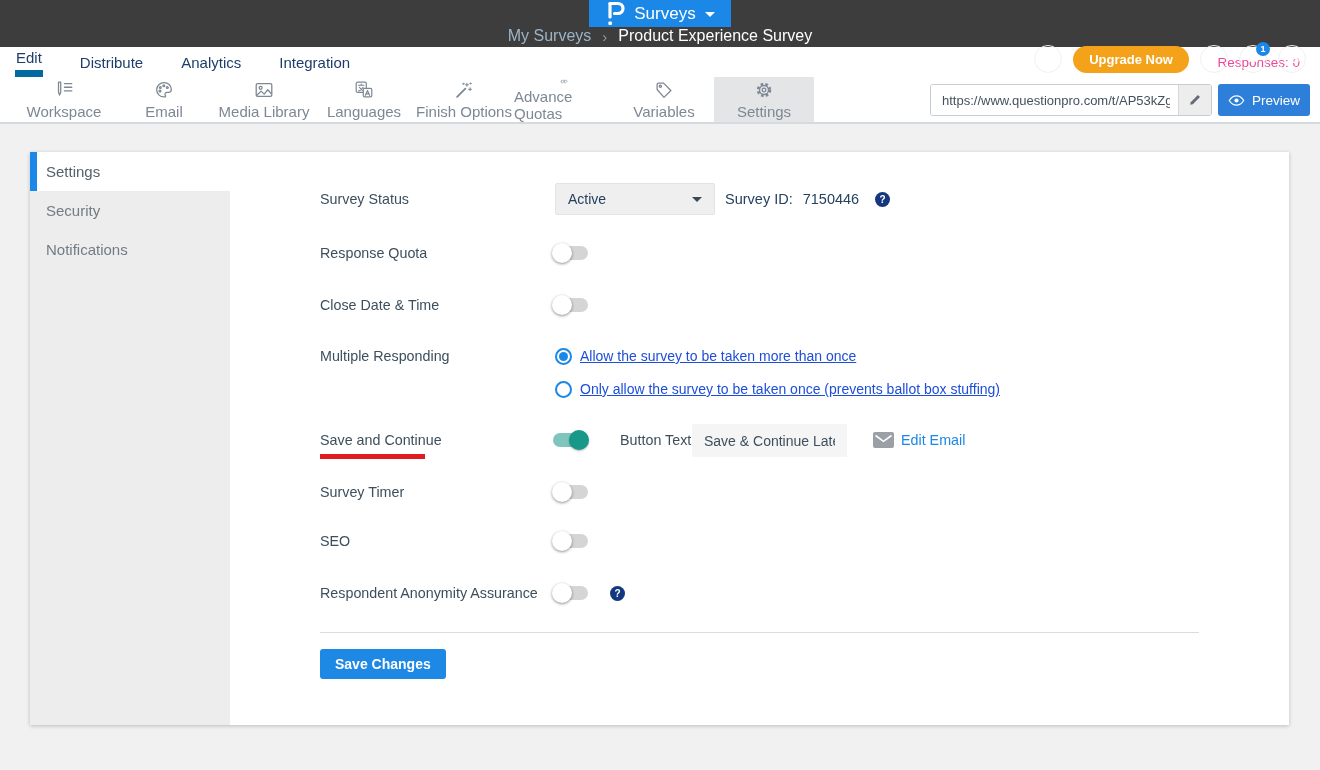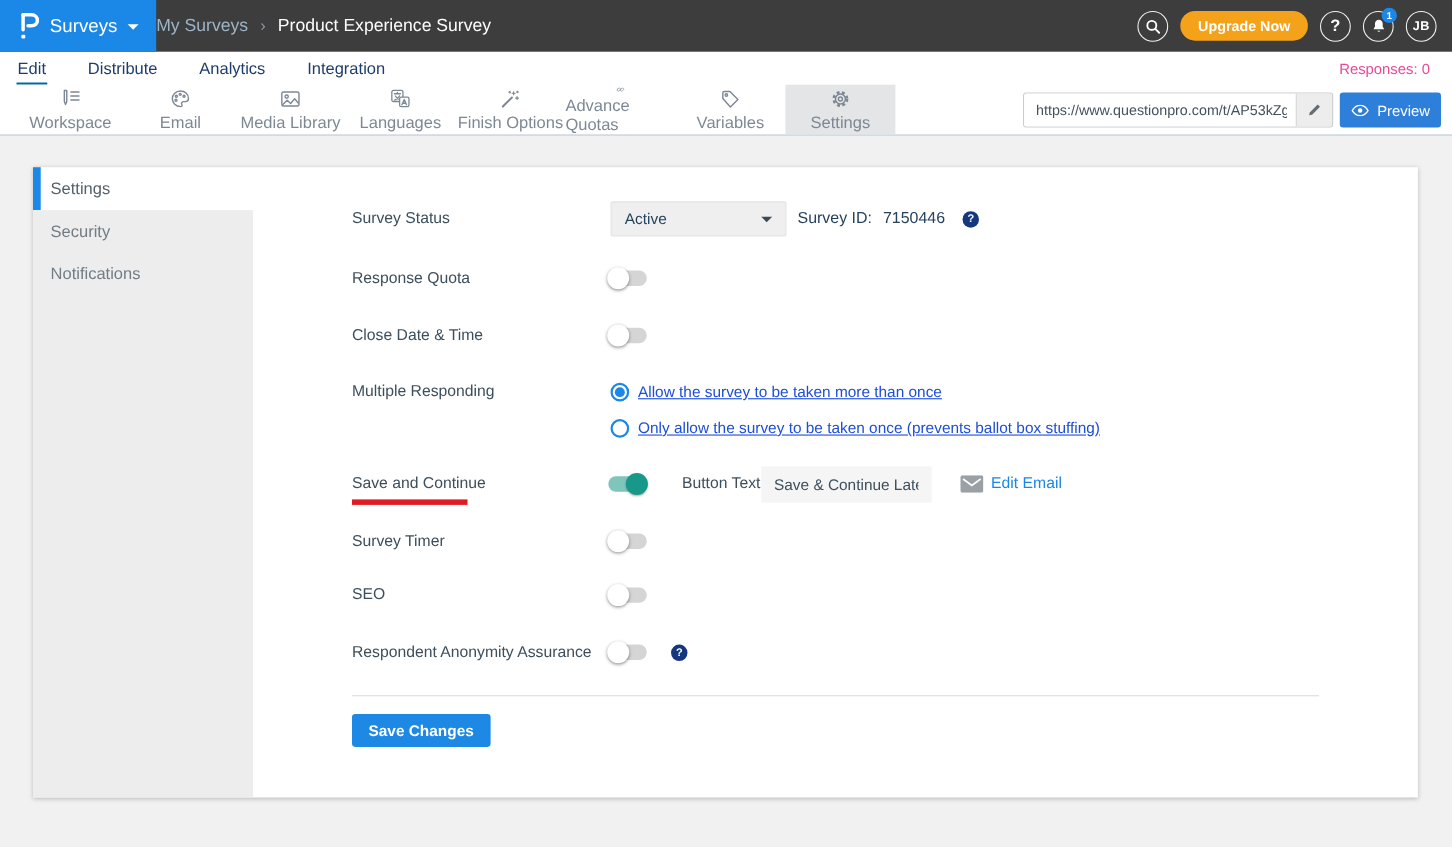--- a/index.html
+++ b/index.html
@@ -1,38 +1,38 @@
 <!DOCTYPE html>
 <html><head>
 <meta charset="utf-8">
 <style>
   * { margin:0; padding:0; box-sizing:border-box; }
   html,body { width:1320px; height:770px; overflow:hidden; }
   body { font-family:"Liberation Sans","DejaVu Sans",sans-serif; background:#fff; }
 
   
-  .topbar { height:47px; background:#3d3d3d; display:flex; align-items:center; position:relative; }
+  .topbar { height:47px; background:#3d3d3d; display:flex; align-items:center; position:relative;flex-direction:column; }
   .logo-block { width:142px; height:47px; background:#1b87e6; display:flex; align-items:center; justify-content:center; gap:9px; cursor:pointer; }
   .logo-block .app-label { color:#fff; font-size:17px; }
   .caret-down { width:0; height:0; border-left:5px solid transparent; border-right:5px solid transparent; border-top:5px solid #fff; margin-top:2px; }
   .breadcrumb { display:flex; align-items:center; }
   .bc-parent { color:#9db3c7; font-size:16px; cursor:pointer; }
   .bc-sep { color:#8f9aa5; font-size:15px; margin:0 11px; }
   .bc-current { color:#fdfdfd; font-size:16px; }
   .topbar-right { margin-left:auto; display:flex; align-items:center; gap:11px; padding-right:14px; }
   .circle-btn { width:28px; height:28px; border-radius:50%; border:1.5px solid #f0f0f0; background:transparent; display:flex; align-items:center; justify-content:center; cursor:pointer; position:relative; color:#fff; }
   .circle-btn.qmark { color:#fff; font-size:15px; font-weight:bold; font-family:"Liberation Sans",sans-serif; }
   .circle-btn.avatar { font-size:11.5px; font-weight:bold; letter-spacing:.3px; }
   .upgrade { height:27px; border:none; border-radius:14px; background:#f5a21b; color:#fff; font-weight:bold; font-size:13px; padding:0 16px; cursor:pointer; font-family:inherit; }
   .bell-badge { position:absolute; top:-4px; right:-4px; min-width:14px; height:14px; border-radius:7px; background:#1b87e6; color:#fff; font-size:9px; font-weight:bold; display:flex; align-items:center; justify-content:center; padding:0 3px; }
 
   
   .subnav { height:30px; background:#fff; display:flex; align-items:flex-end; padding-left:15px; }
   .subnav-tab { font-size:15px; color:#1e3d6b; margin-right:36px; padding:4px 1px 6px; cursor:pointer; }
-  .subnav-tab.active { border-bottom:2px solid #0369a1; padding-bottom:4px; }
+  .subnav-tab.active { border-bottom:7px solid #0369a1; padding-bottom:4px; }
   .responses { margin-left:auto; margin-right:20px; font-size:13.5px; color:#ec4899; padding-bottom:7px; }
 
   
   .toolbar { height:47px; background:#fff; border-bottom:2px solid #d3dae0; display:flex; padding-left:14px; position:relative; }
   .tool { width:100px; height:45px; display:flex; flex-direction:column; align-items:center; justify-content:center; gap:2px; cursor:pointer; }
   .tool.active { background:#e4e5e7; }
   .tool .tlabel { font-size:15px; color:#7d8894; }
   .tool svg { display:block; }
   .url-group { position:absolute; right:108px; top:7px; width:282px; height:32px; border:1px solid #c9ccd0; border-radius:3px; background:#fff; display:flex; overflow:hidden; }
   .url-group input { flex:1; border:none; outline:none; font-size:13px; color:#45525e; padding:0 8px 0 11px; font-family:inherit; background:#fff; }

